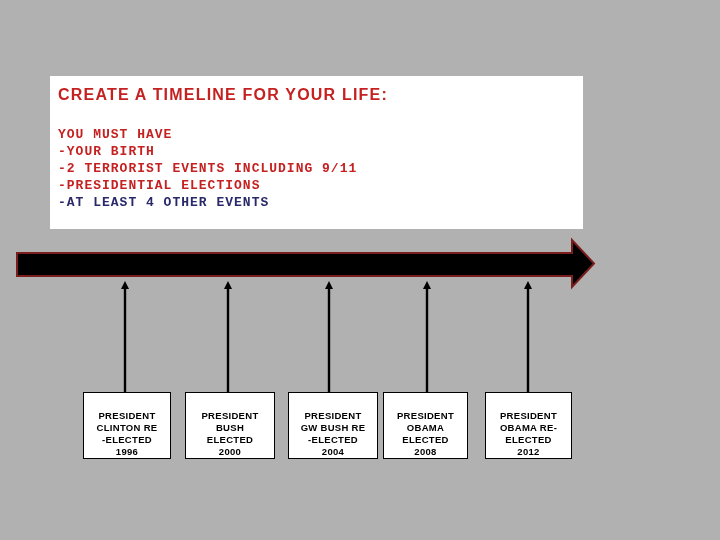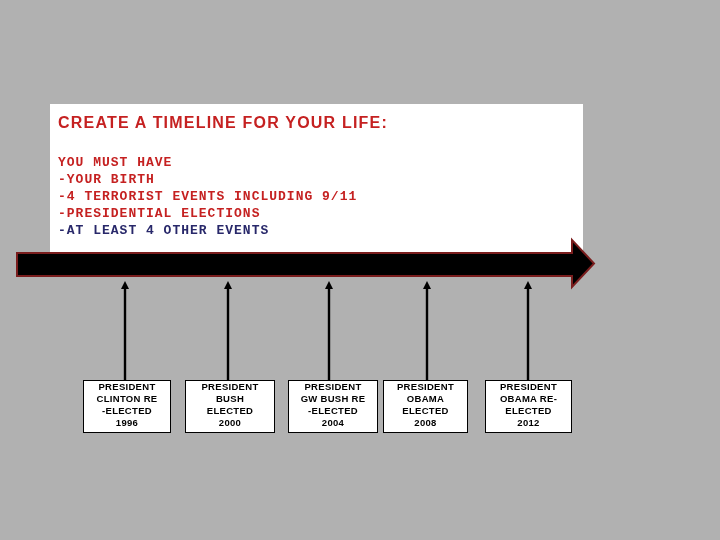--- a/index.html
+++ b/index.html
@@ -26,21 +26,20 @@
     overflow: hidden;
   }
   .textbox {
     position: absolute;
     left: 50px;
     top: 76px;
     width: 533px;
     height: 153px;
     background: var(--color-box-background);
     padding: 8px 6px 0 8px;
-    margin-top: 28px;
   }
   .title {
     color: var(--color-text-red);
     font-size: 16px;
     font-weight: bold;
     letter-spacing: 1.2px;
     line-height: 22px;
     white-space: nowrap;
   }
   .req { margin-top: 20px; font-family: Liberation Mono, monospace; }
@@ -64,26 +63,26 @@
     stroke-width: 2;
     stroke-linejoin: miter;
   }
   .connector-line {
     stroke: var(--color-arrow-fill);
     stroke-width: 2.4;
   }
   .connector-head { fill: var(--color-arrow-fill); }
   .event-box {
     position: absolute;
-    top: 380px;
-    height: 53px;
+    top: 392px;
+    height: 67px;
     background: var(--color-box-background);
     border: 1.5px solid var(--color-box-border);
     display: flex;
-    align-items: flex-start;
+    align-items: flex-end;
     justify-content: center;
   }
   .event-text {
     color: var(--color-box-text);
     font-size: 9.5px;
     font-weight: bold;
     letter-spacing: 0.3px;
     line-height: 12px;
     text-align: center;
     white-space: pre-line;
@@ -92,21 +91,21 @@
 </head>
 <body>
 
 <div class="slide">
 
   <div class="textbox">
     <div class="title">CREATE A TIMELINE FOR YOUR LIFE:</div>
     <div class="req">
       <div class="req-line">YOU MUST HAVE</div>
       <div class="req-line">-YOUR BIRTH</div>
-      <div class="req-line">-4 TERRORIST EVENTS INCLUDING 9/11</div>
+      <div class="req-line">-2 TERRORIST EVENTS INCLUDING 9/11</div>
       <div class="req-line">-PRESIDENTIAL ELECTIONS</div>
       <div class="req-line navy">-AT LEAST 4 OTHER EVENTS</div>
     </div>
   </div>
 
   <svg class="overlay" viewBox="0 0 720 540">
     <polygon class="main-arrow" points="17,253 572,253 572,240 594,263.5 572,287 572,276 17,276"></polygon>
 
     <g>
       <polygon class="connector-head" points="121,289 125,281 129,289"></polygon>

